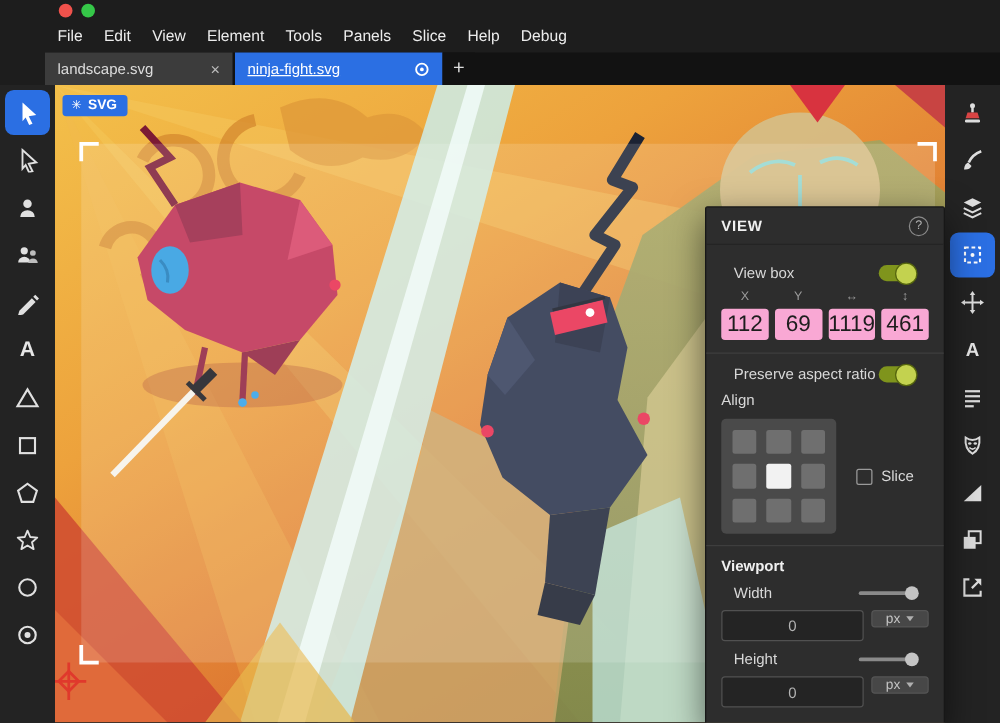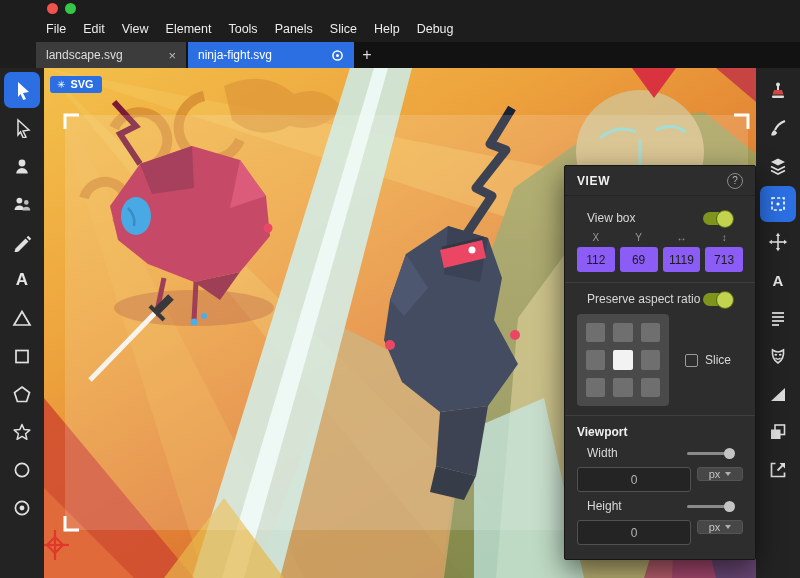--- a/index.html
+++ b/index.html
@@ -14,21 +14,21 @@
   .dot.green { background:#35c748; }
   .menubar { height:26px; display:flex; align-items:center; padding:0 10px; gap:17px;
     color:#ececec; font-size:12.5px; background:#1d1d1d; }
   .menubar span { cursor:default; }
 
   
   .tabbar { height:26px; background:#121212; display:flex; align-items:stretch; }
   .tab { display:flex; align-items:center; justify-content:space-between; gap:4px;
     padding:0 10px; font-size:12px; color:#ddd; }
   .tab.inactive { background:#3c3c3c; width:150px; margin-right:2px; }
-  .tab.active { background:#2b6fe3; color:#fff; width:166px; }
+  .tab.active { background:#2b6fe3; color:#fff; width:166px;text-decoration:underline; }
   .tab-close { font-size:13px; color:#bbb; line-height:1; }
   .tab.active .ticon { display:block; }
   .newtab { width:26px; display:flex; align-items:center; justify-content:center;
     color:#ddd; font-size:16px; background:#121212; border:none; }
 
   
   .main { position:absolute; top:68px; left:0; right:0; bottom:0; display:flex; }
   .toolcol { width:44px; background:#232323; display:flex; flex-direction:column;
     align-items:center; padding-top:4px; gap:2px; flex:0 0 44px; z-index:6; }
   .tool-btn { width:36px; height:36px; border-radius:7px; display:flex;
@@ -56,22 +56,22 @@
     display:flex; align-items:center; justify-content:center; font-size:10px; color:#b5b5b5; }
   .panel-body { padding:8px 12px 12px; }
   .row { display:flex; align-items:center; justify-content:space-between; margin:7px 10px; }
   .lbl { color:#d8d8d8; }
   .toggle { width:30px; height:13px; background:#7f941c; border-radius:7px; position:relative; }
   .toggle::after { content:""; position:absolute; right:-1px; top:-2px; width:16px; height:16px;
     border-radius:50%; background:#c3d24f; border:1px solid #55650d; }
   .fields { display:flex; gap:5px; margin:4px 0 10px; }
   .field { flex:1; text-align:center; }
   .field-label { font-size:10px; color:#9b9b9b; margin-bottom:4px; }
-  .field-value { background:#8b5cf6; color:#1d1d1d; border-radius:3px; height:25px;
-    display:flex; align-items:center; justify-content:center; font-size:12px; }
+  .field-value { background:#f9a8d4; color:#1d1d1d; border-radius:3px; height:25px;
+    display:flex; align-items:center; justify-content:center; font-size:18px; }
   .divider { height:1px; background:#3e3e3e; margin:9px -12px; }
   .align-wrap { display:flex; align-items:center; gap:16px; margin:8px 0 4px; }
   .align-grid { width:92px; height:92px; background:#4a4a4a; border-radius:4px;
     display:grid; grid-template-columns:repeat(3,1fr); gap:8px; padding:9px; }
   .align-cell { background:#6f6f6f; border-radius:2px; }
   .align-cell.center { background:#f2f2f2; }
   .slice { display:flex; align-items:center; gap:7px;justify-content:flex-end; }
   .checkbox { width:13px; height:13px; border:1.5px solid #9a9a9a; border-radius:2px; }
   .section-title { font-weight:bold; color:#f0f0f0; margin:9px 0 2px; }
   .slider { width:46px; height:3px; background:#8a8a8a; border-radius:2px; position:relative; }
@@ -389,28 +389,29 @@
         <div class="field">
           <div class="field-label">Y</div>
           <div class="field-value">69</div>
         </div>
         <div class="field">
           <div class="field-label">↔</div>
           <div class="field-value">1119</div>
         </div>
         <div class="field">
           <div class="field-label">↕</div>
-          <div class="field-value">713</div>
+          <div class="field-value">461</div>
         </div>
       </div>
       <div class="divider"></div>
       <div class="row">
         <span class="lbl">Preserve aspect ratio</span>
         <span class="toggle"></span>
       </div>
+      <div class="lbl">Align</div>
       <div class="align-wrap">
         <div class="align-grid">
           <span class="align-cell"></span>
           <span class="align-cell"></span>
           <span class="align-cell"></span>
           <span class="align-cell"></span>
           <span class="align-cell center"></span>
           <span class="align-cell"></span>
           <span class="align-cell"></span>
           <span class="align-cell"></span>

